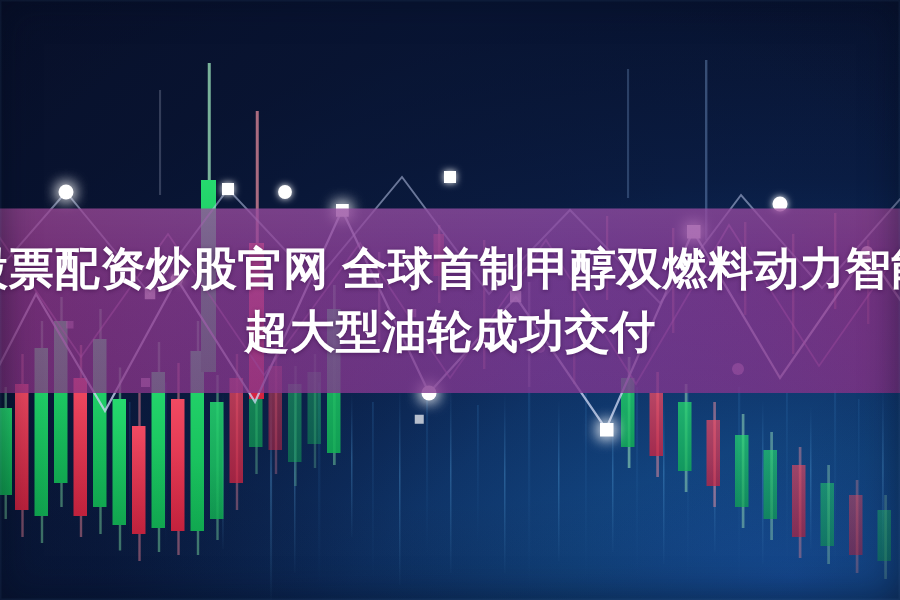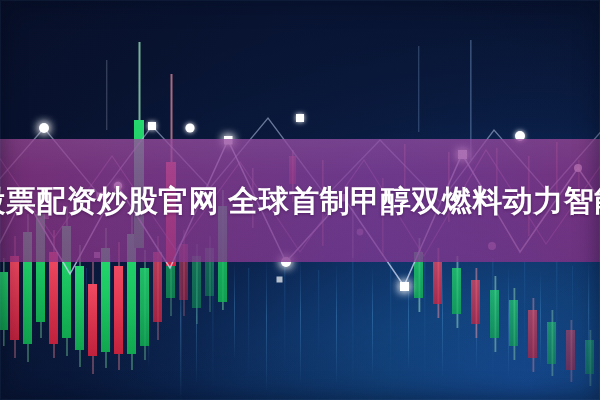--- a/index.html
+++ b/index.html
@@ -386,16 +386,17 @@
     </g>
   </svg>
 
   <div class="bg-vignette"></div>
 
   <div class="band"></div>
   <div class="band-sheen"></div>
 
   <div class="headline">
     <div class="line">股票配资炒股官网 全球首制甲醇双燃料动力智能</div>
+    <div class="line">超大型油轮成功交付</div>
   </div>
 
   <div class="bg-frame"></div>
 </div>
 
 </body></html>

